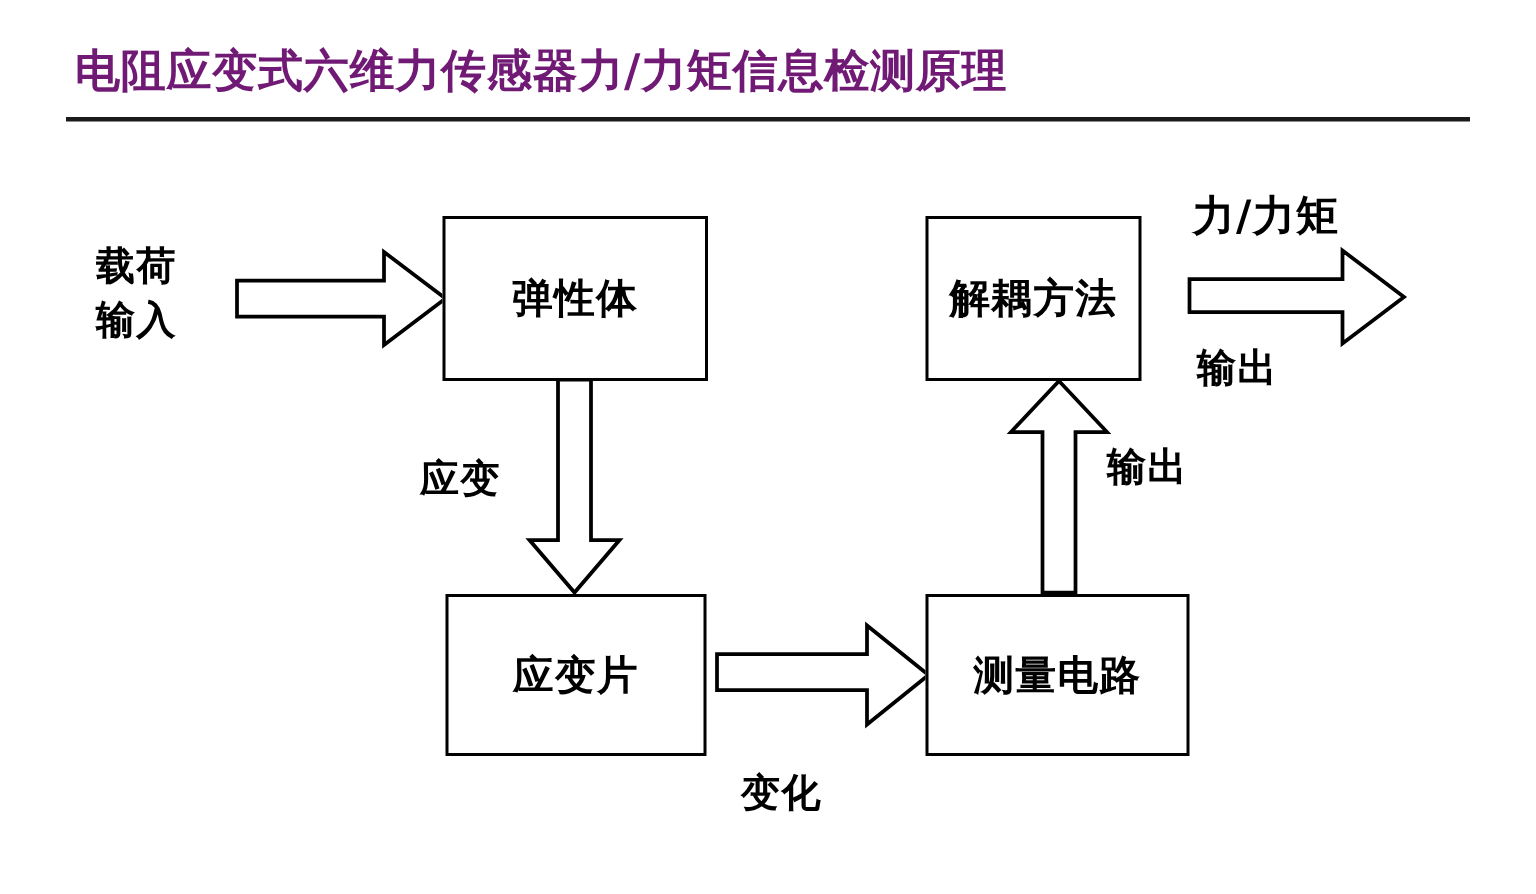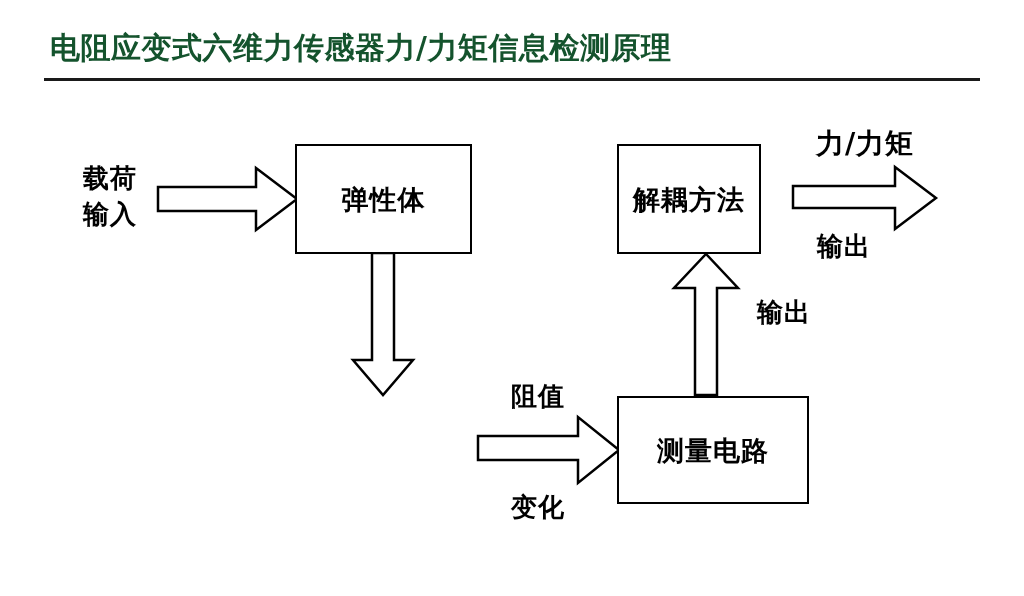--- a/index.html
+++ b/index.html
@@ -26,21 +26,21 @@
   .title {
     position: absolute;
     left: 50px;
     top: 28px;
     width: 930px;
     font-size: 30px;
     font-weight: bold;
     letter-spacing: 0.5px;
     line-height: 40px;
     white-space: nowrap;
-    color: #14532d;
+    color: #701a75;
   }
   .title-rule {
     position: absolute;
     left: 44px;
     top: 78px;
     width: 936px;
     height: 3px;
     background: #1a1a1a;
   }
   .box {
@@ -59,21 +59,21 @@
     line-height: 1;
     white-space: nowrap;
   }
   .text-label {
     position: absolute;
     font-size: 26px;
     font-weight: bold;
     line-height: 36px;
     letter-spacing: 1px;
     white-space: nowrap;
-    text-align: center;
+    text-align: left;
   }
   .arrow-svg {
     position: absolute;
   }
   .arrow-svg polygon {
     fill: #ffffff;
     stroke: #000000;
     stroke-width: 2.5;
     stroke-linejoin: miter;
   }
@@ -92,34 +92,37 @@
   </div>
 
   <svg class="arrow-svg" style="left:156px; top:163px;" width="144" height="72" viewBox="0 0 144 72">
     <polygon points="2,24 100,24 100,5 141,36 100,67 100,48 2,48"></polygon>
   </svg>
 
   <div class="box" style="left:295px; top:144px; width:177px; height:110px;">
     <span class="box-label">弹性体</span>
   </div>
 
+  <div class="text-label" style="left:280px; top:302px; width:80px;">应变</div>
 
   <svg class="arrow-svg" style="left:350px; top:252px;" width="66" height="146" viewBox="0 0 66 146">
     <polygon points="22,1 44,1 44,108 63,108 33,143 3,108 22,108"></polygon>
   </svg>
 
+  <div class="box" style="left:297px; top:396px; width:174px; height:108px;">
+    <span class="box-label">应变片</span>
+  </div>
 
-  <div class="text-label" style="left:494px; top:378px; width:88px;">阻值</div>
-  <div class="text-label" style="left:494px; top:489px; width:88px;">变化</div>
+  <div class="text-label" style="left:494px; top:512px; width:88px;font-family:Liberation Mono, monospace;">变化</div>
 
   <svg class="arrow-svg" style="left:476px; top:414px;" width="146" height="72" viewBox="0 0 146 72">
     <polygon points="2,22 102,22 102,3 143,36 102,69 102,46 2,46"></polygon>
   </svg>
 
-  <div class="box" style="left:617px; top:396px; width:192px; height:108px;justify-content:center;">
+  <div class="box" style="left:617px; top:396px; width:176px; height:108px;justify-content:center;">
     <span class="box-label">测量电路</span>
   </div>
 
   <svg class="arrow-svg" style="left:671px; top:251px;" width="70" height="147" viewBox="0 0 70 147">
     <polygon points="35,3 67,37 46,37 46,144 24,144 24,37 3,37"></polygon>
   </svg>
 
   <div class="text-label" style="left:738px; top:294px; width:92px;">
     <div>输出</div>
   </div>

